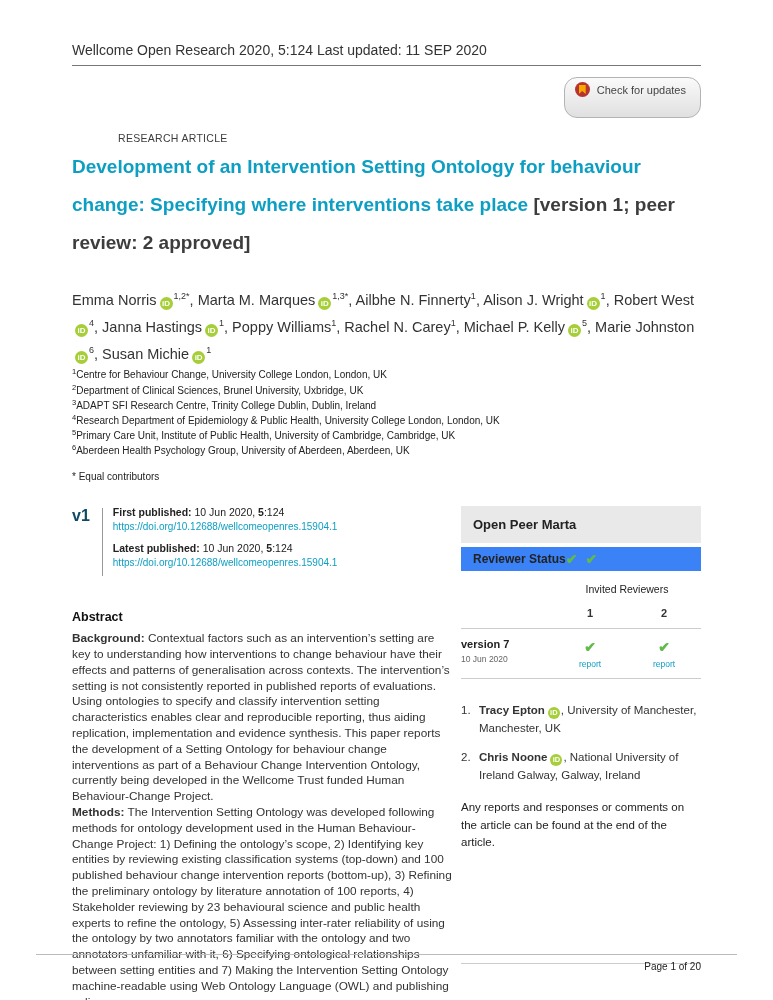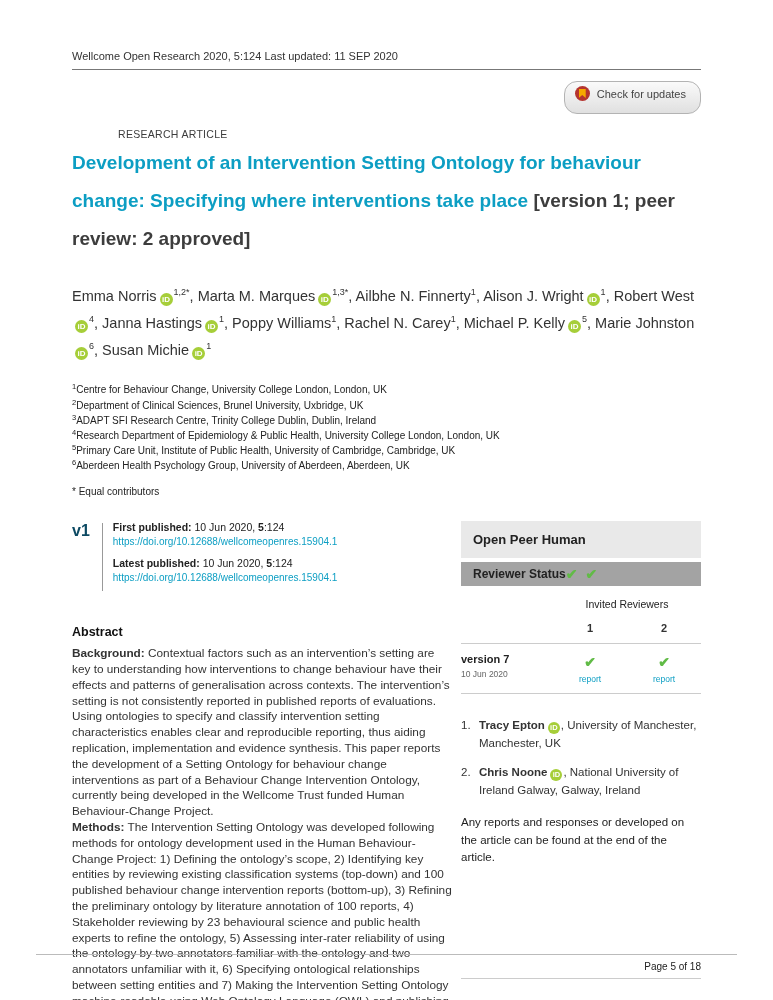--- a/index.html
+++ b/index.html
@@ -6,27 +6,27 @@
   html,body { background:#888; }
   body { font-family:"Liberation Sans", sans-serif; color:#333; }
   .page {
     position:relative; width:773px; height:1000px; margin:0 auto;
     background:#fff; padding:42px 72px 0 72px; overflow:hidden;
   }
 
   
   .header-row { display:flex; justify-content:space-between; align-items:baseline; }
   .journal-name { font-size:15px; font-weight:bold; color:#1a1a1a; letter-spacing:.2px; }
-  .header-citation { font-size:11px; color:#333;margin-top:8px; }
+  .header-citation { font-size:14px; color:#333; }
   .header-rule { border:none; border-top:1px solid #777; margin-top:7px; }
 
   
   .updates-row { display:flex; justify-content:flex-end; margin-top:11px; }
   .check-updates-btn {
-    display:inline-flex; align-items:center; gap:7px; padding:4px 14px 12px 10px;
+    display:inline-flex; align-items:center; gap:7px; padding:4px 14px 20px 10px;
     border:1px solid #b3b3b3; border-radius:13px;
     background:linear-gradient(#fafafa,#e0e0e0);
     font-size:11px; color:#444; cursor:pointer;
   }
   .crossmark-icon { position:relative; width:15px; height:15px; border-radius:50%;
     background:#b5342f; flex:0 0 auto; }
   .crossmark-icon::after { content:""; position:absolute; left:4px; top:3px; width:7px; height:9px;
     background:#f6a800; clip-path:polygon(0 0,100% 0,100% 100%,50% 68%,0 100%); }
 
   
@@ -39,21 +39,21 @@
   .author { display:inline; }
   .author:not(:last-child)::after { content:", "; }
   .author sup { font-size:9px; }
   .orcid-icon {
     display:inline-block; width:13px; height:13px; border-radius:50%;
     background:#a6ce39; color:#fff; font-size:8px; font-weight:bold;
     text-align:center; line-height:13px; margin:0 1px 0 3px; vertical-align:-1px; cursor:pointer;
   }
   .orcid-icon::after { content:"iD"; }
 
-  .affiliations { margin-top:19px; font-size:10px; line-height:1.38; color:#222; }
+  .affiliations { margin-top:0; font-size:10px; line-height:1.38; color:#222; }
   .affiliation sup { font-size:7.5px; }
   .equal-note { margin-top:13px; font-size:10px; color:#222; }
 
   
   .main-row { display:flex; margin-top:24px; gap:8px; }
   .left-col { flex:1; min-width:0; }
   .sidebar { width:240px; flex:0 0 auto; display:flex; flex-direction:column; height:458px; }
 
   
   .pub-block { display:flex; align-items:stretch; }
@@ -62,21 +62,21 @@
   .pub-line { font-size:10.5px; color:#222; }
   .doi-link { display:block; color:#0c9ec3; font-size:10px; text-decoration:none; margin:3px 0 10px; cursor:pointer; }
 
   
   .abstract { margin-top:32px; }
   .abstract h2 { font-size:12.5px; color:#111; margin-bottom:7px; }
   .abstract p { font-size:11.8px; line-height:1.34; color:#333; }
 
   
   .sb-title-box { background:#e9e9e9; padding:11px 12px; font-size:13px; font-weight:bold; color:#222; }
-  .sb-status-row { background:#a3a3a3; padding:5px 12px; margin-top:4px;
+  .sb-status-row { background:#3b82f6; padding:5px 12px; margin-top:4px;
     display:flex; align-items:center; font-size:12px; font-weight:bold; color:#222; }
   .check-icon { color:#61bb46; font-size:14px; font-weight:bold; line-height:1; }
   .check-icon::after { content:"\2714"; }
   .sb-status-row .check-icon:first-of-type { margin-left:20px; }
   .sb-status-row .check-icon + .check-icon { margin-left:8px; }
 
   .review-table { margin-top:12px; }
   .rt-row { display:grid; grid-template-columns:92px 1fr 1fr; align-items:start; }
   .rt-invited { grid-column:2 / 4; text-align:center; font-size:10.5px; color:#222; }
   .rt-colhead { text-align:center; font-size:11px; font-weight:bold; margin-top:12px; }
@@ -152,21 +152,21 @@
       <div class="abstract">
         <h2>Abstract</h2>
         <p><strong>Background:</strong><span> Contextual factors such as an intervention’s setting are key to understanding how interventions to change behaviour have their effects and patterns of generalisation across contexts. The intervention’s setting is not consistently reported in published reports of evaluations. Using ontologies to specify and classify intervention setting characteristics enables clear and reproducible reporting, thus aiding replication, implementation and evidence synthesis. This paper reports the development of a Setting Ontology for behaviour change interventions as part of a Behaviour Change Intervention Ontology, currently being developed in the Wellcome Trust funded Human Behaviour-Change Project.</span></p>
         <p><strong>Methods:</strong><span> The Intervention Setting Ontology was developed following methods for ontology development used in the Human Behaviour-Change Project: 1) Defining the ontology’s scope, 2) Identifying key entities by reviewing existing classification systems (top-down) and 100 published behaviour change intervention reports (bottom-up), 3) Refining the preliminary ontology by literature annotation of 100 reports, 4) Stakeholder reviewing by 23 behavioural science and public health experts to refine the ontology, 5) Assessing inter-rater reliability of using the ontology by two annotators familiar with the ontology and two annotators unfamiliar with it, 6) Specifying ontological relationships between setting entities and 7) Making the Intervention Setting Ontology machine-readable using Web Ontology Language (OWL) and publishing online.</span></p>
       </div>
 
     </div>
 
     <div class="sidebar">
 
-      <div class="sb-title-box">Open Peer Human</div>
+      <div class="sb-title-box">Open Peer Marta</div>
 
       <div class="sb-status-row">
         <span>Reviewer Status</span>
         <span class="check-icon"></span>
         <span class="check-icon"></span>
       </div>
 
       <div class="review-table">
         <div class="rt-row">
           <span></span>
@@ -199,25 +199,25 @@
         <div class="reviewer">
           <span class="reviewer-num">1.</span>
           <span><span class="reviewer-name">Tracy Epton</span><span class="orcid-icon"></span><span>, University of Manchester, Manchester, UK</span></span>
         </div>
         <div class="reviewer">
           <span class="reviewer-num">2.</span>
           <span><span class="reviewer-name">Chris Noone</span><span class="orcid-icon"></span><span>, National University of Ireland Galway, Galway, Ireland</span></span>
         </div>
       </div>
 
-      <div class="sb-note">Any reports and responses or developed on the article can be found at the end of the article.</div>
+      <div class="sb-note">Any reports and responses or comments on the article can be found at the end of the article.</div>
 
       <hr class="sb-bottom-rule">
     </div>
 
   </div>
 
   <div class="footer">
     <hr class="footer-rule">
-    <div class="footer-page">Page 5 of 18</div>
+    <div class="footer-page">Page 1 of 20</div>
   </div>
 
 </div>
 
 </body></html>

